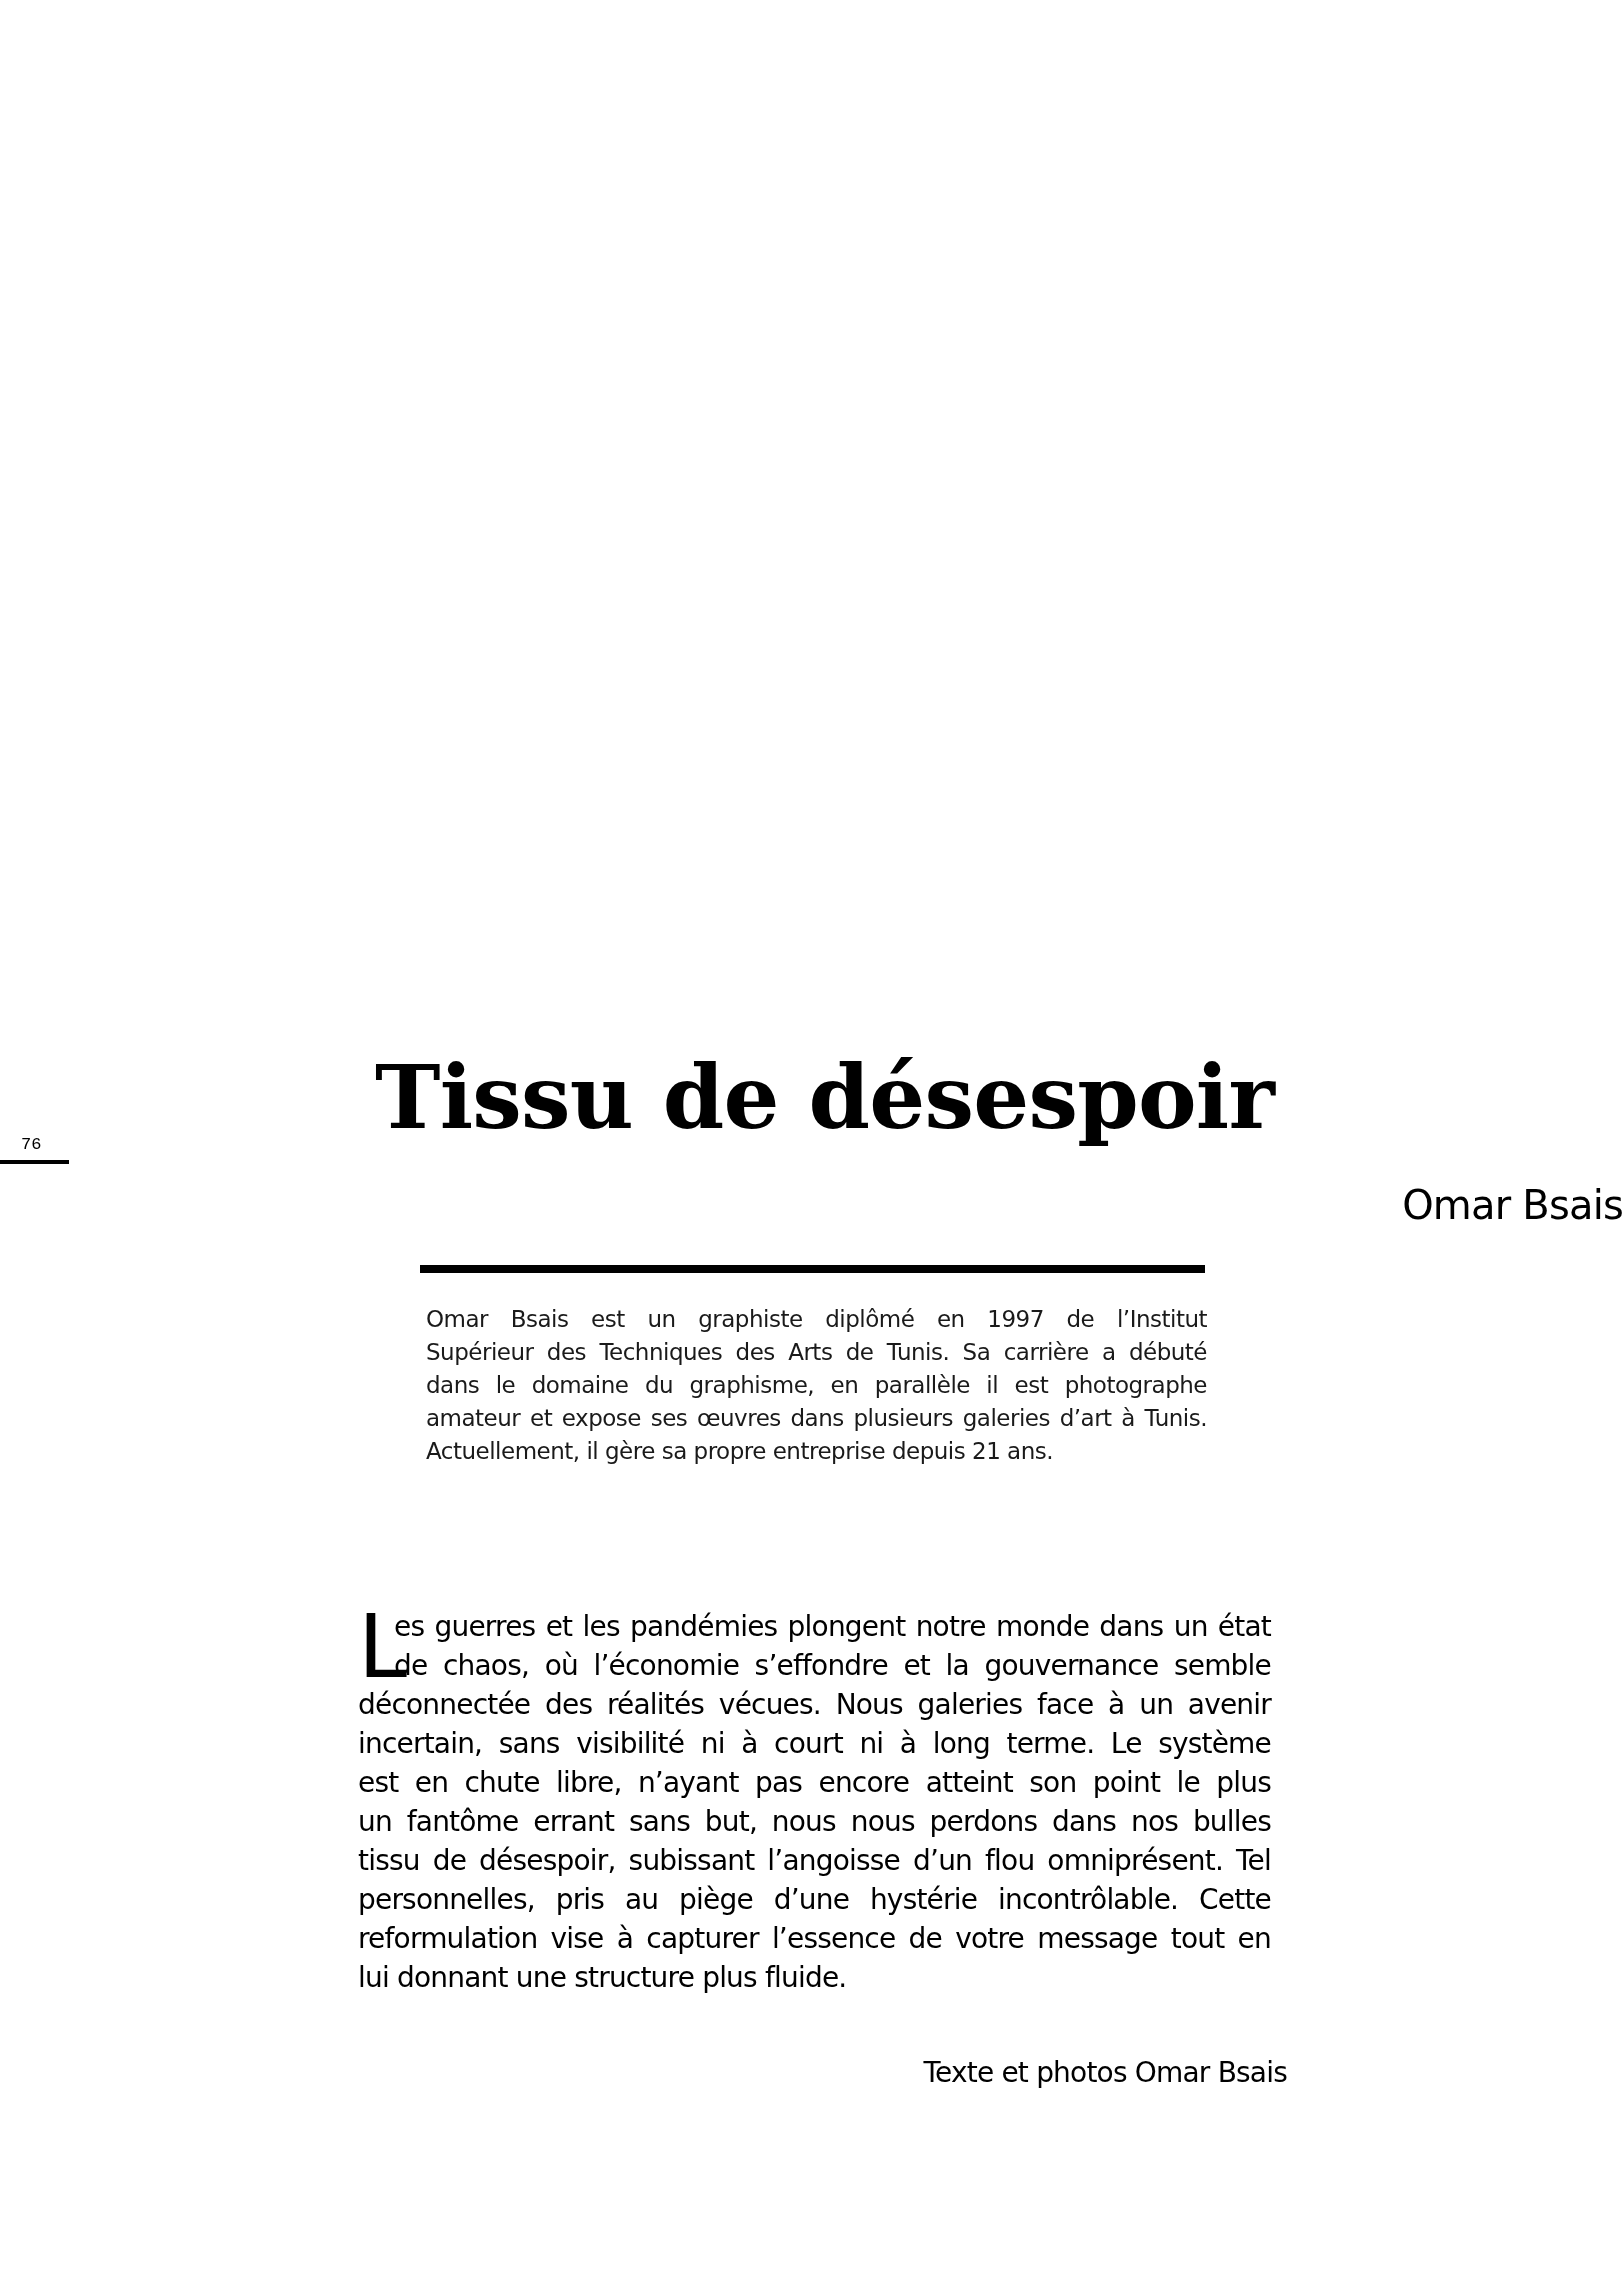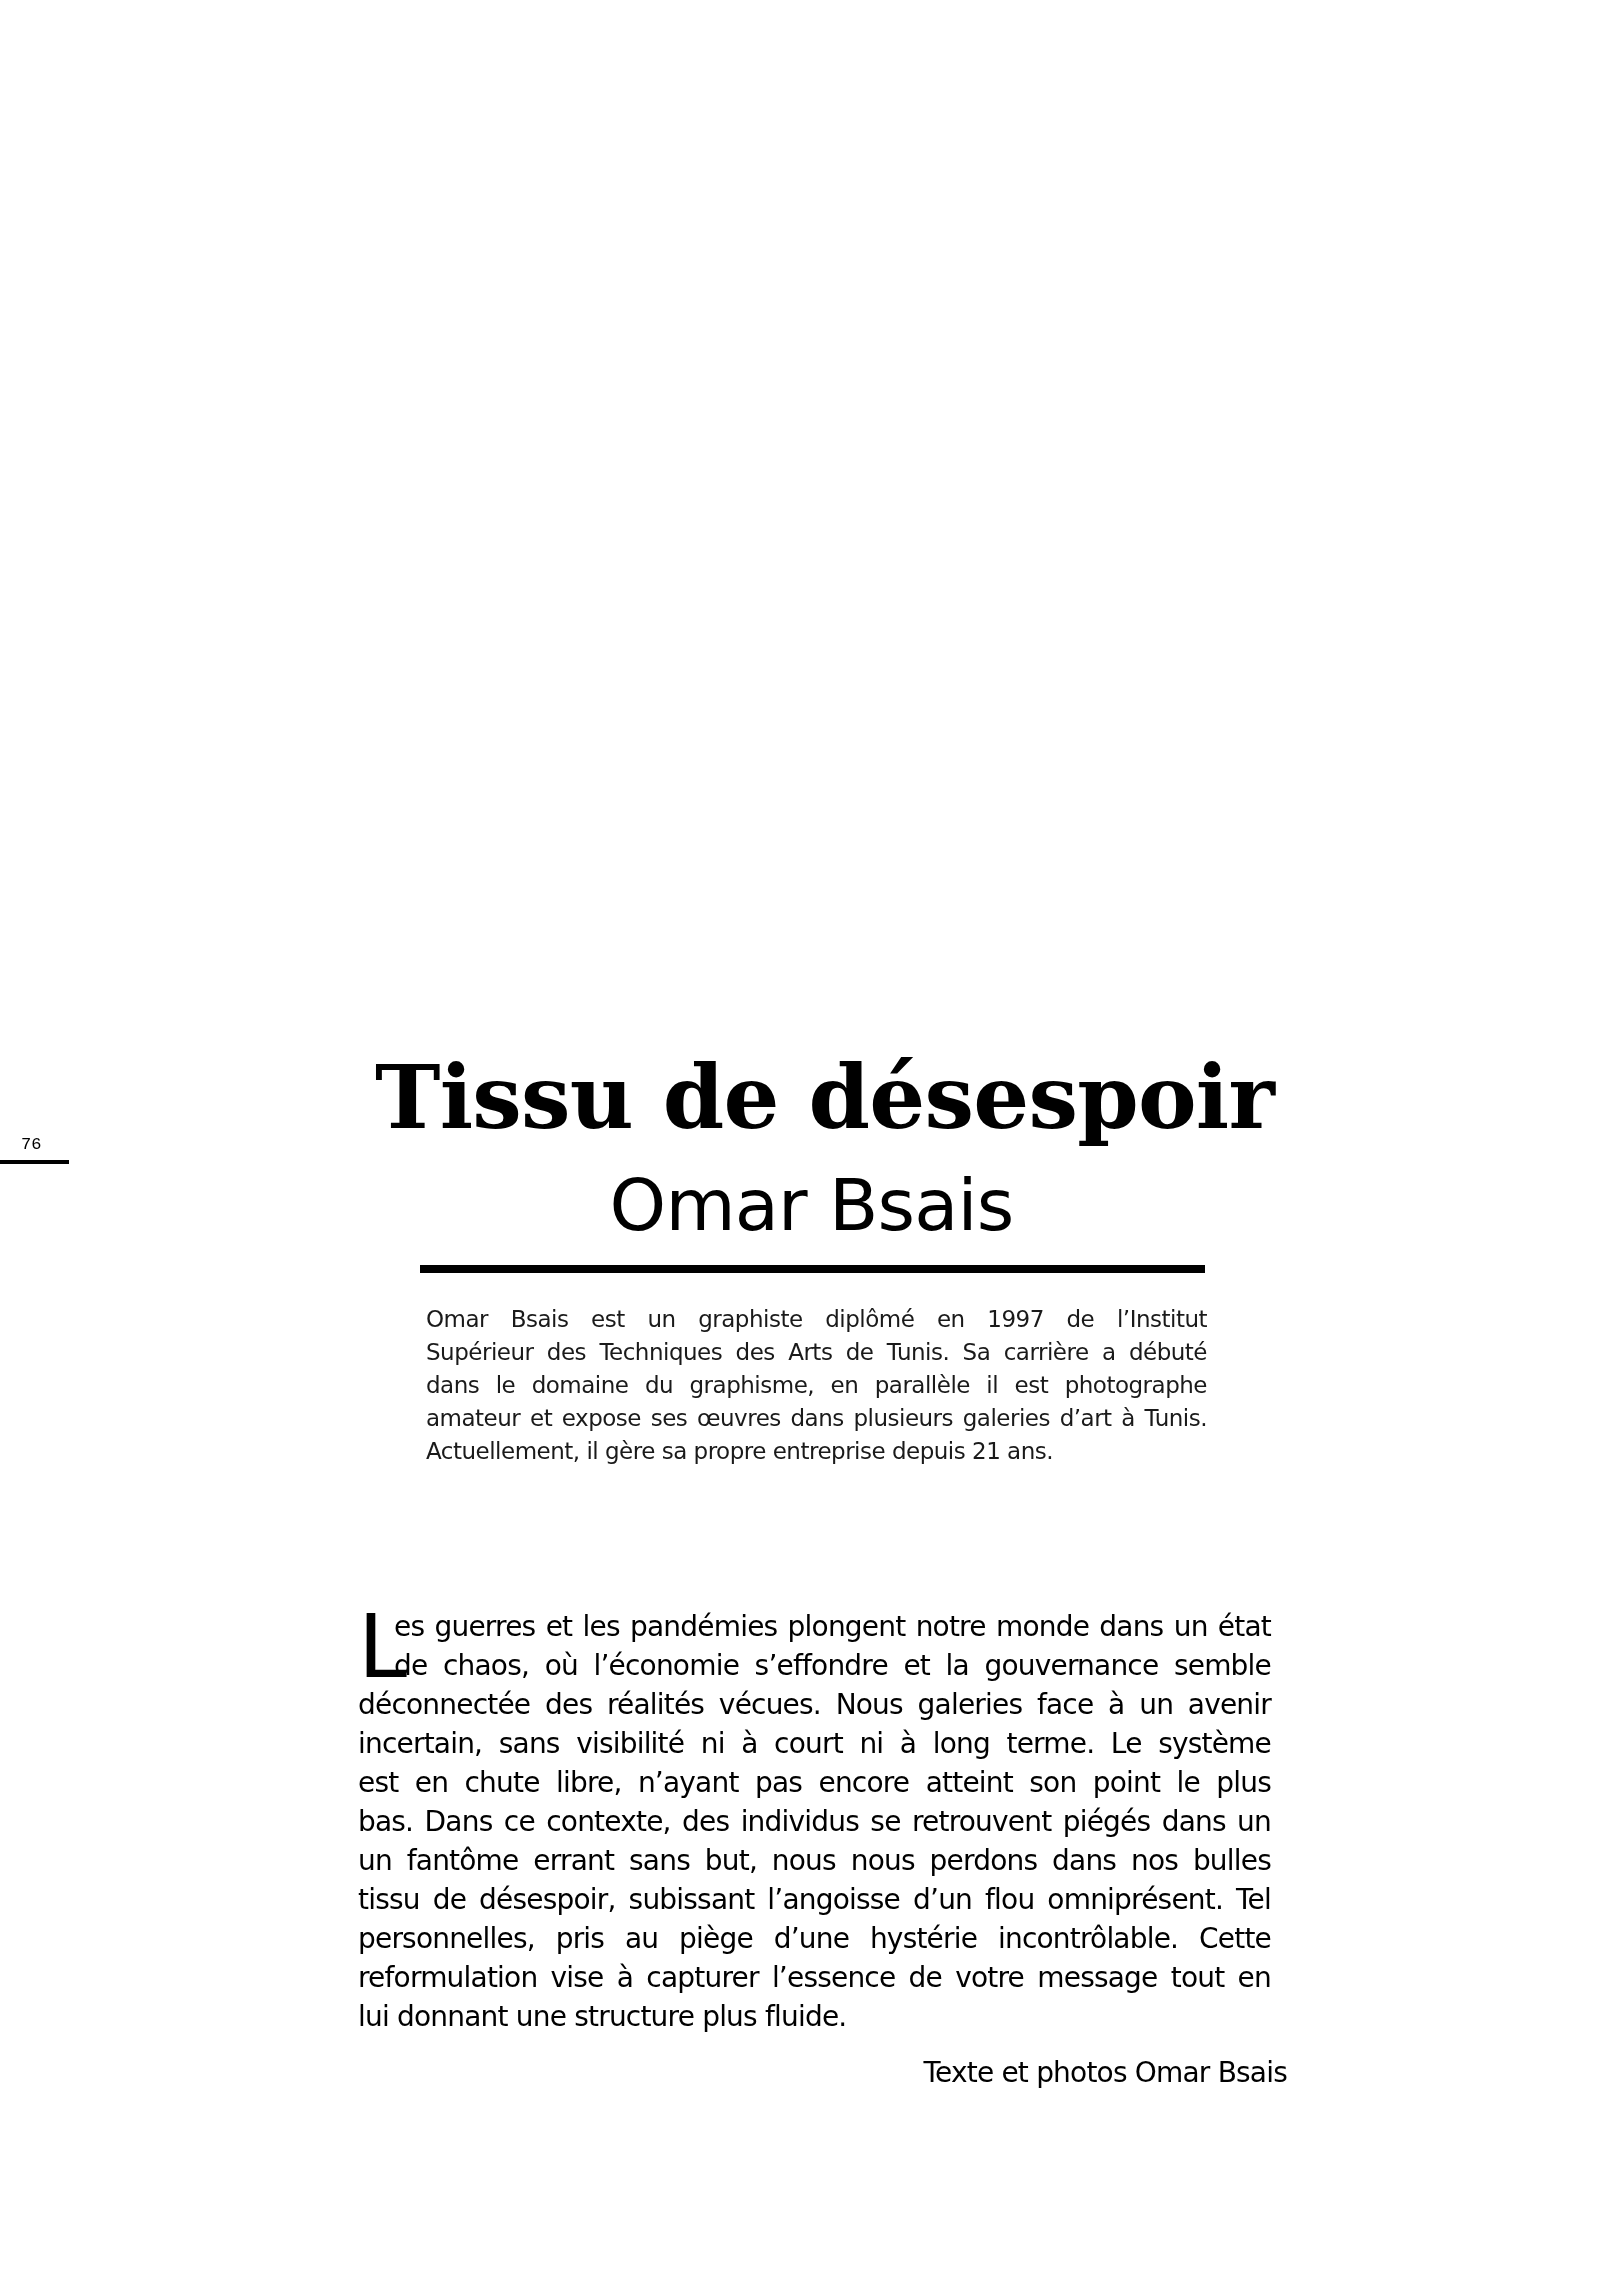--- a/index.html
+++ b/index.html
@@ -44,24 +44,24 @@
       line-height: 110px;
       letter-spacing: -0.8px;
       margin: 0;
       color: #000;
     }
     .author {
       position: absolute;
       left: 0;
       width: 1623px;
       top: 1167px;
-      text-align: center;
+      text-align: right;
       font-family: "DejaVu Sans", sans-serif;
       font-weight: normal;
-      font-size: 72px;
+      font-size: 40px;
       line-height: 76px;
       letter-spacing: -0.8px;
       margin: 0;
       color: #000;
     }
     .title-rule {
       position: absolute;
       left: 420px;
       top: 1265px;
       width: 785px;
@@ -157,21 +157,20 @@
   <span class="bio-line last">Actuellement, il gère sa propre entreprise depuis 21 ans.</span>
 </div>
 
 <div class="body">
   <span class="drop-cap">L</span>
   <span class="body-line indent">es guerres et les pandémies plongent notre monde dans un état</span>
   <span class="body-line indent">de chaos, où l’économie s’effondre et la gouvernance semble</span>
   <span class="body-line">déconnectée des réalités vécues. Nous galeries face à un avenir</span>
   <span class="body-line">incertain, sans visibilité ni à court ni à long terme. Le système</span>
   <span class="body-line">est en chute libre, n’ayant pas encore atteint son point le plus</span>
-  <span class="body-line">bas.  Dans ce contexte, des individus se retrouvent piégés dans un</span>
   <span class="body-line">un fantôme errant sans but, nous nous perdons dans nos bulles</span>
   <span class="body-line">tissu de désespoir, subissant l’angoisse d’un flou omniprésent. Tel</span>
   <span class="body-line">personnelles, pris au piège d’une hystérie incontrôlable. Cette</span>
   <span class="body-line">reformulation vise à capturer l’essence de votre message tout en</span>
   <span class="body-line last">lui donnant une structure plus fluide.</span>
 </div>
 
 <div class="credit">Texte et photos Omar Bsais</div>
 
 

